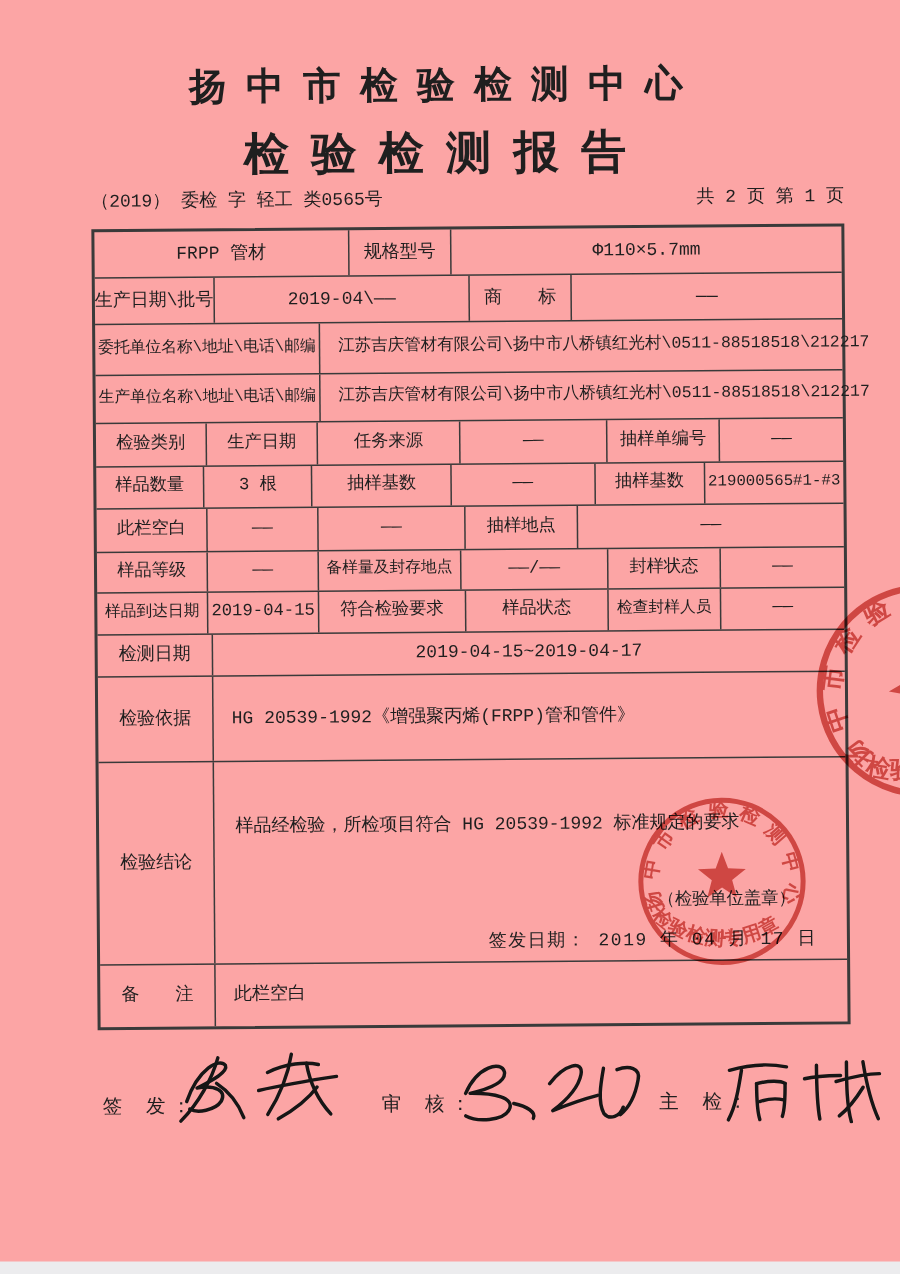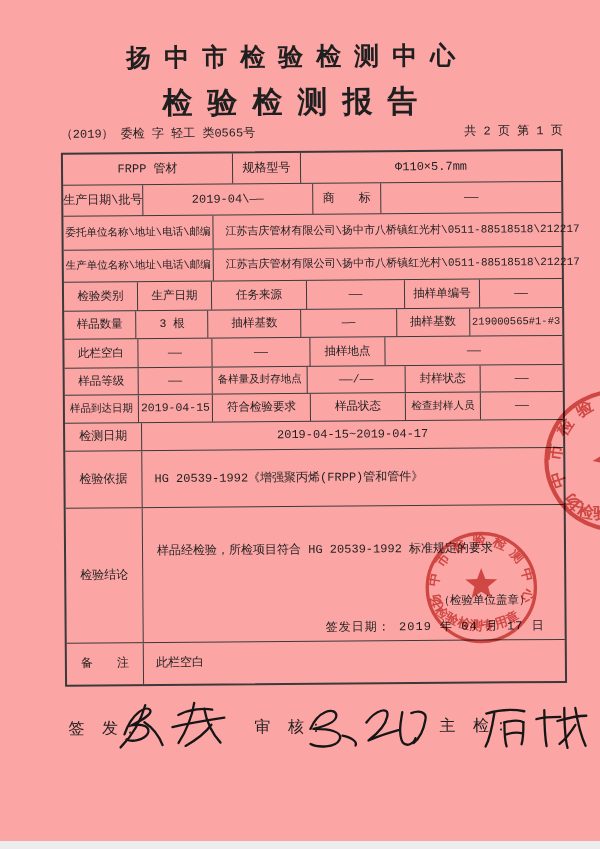--- a/index.html
+++ b/index.html
@@ -30,21 +30,21 @@
   .wa{width:74px}.wb{width:74px}.wc{width:95px}.wd{width:98px}.we{width:75px}
   .w77{width:77px}
   .grow{flex:1}
   .fs11{font-size:11px}.fs105{font-size:10.5px}.fs115{font-size:11.5px}
   .conc{position:relative;display:block;padding:0;}
   .conc-text{position:absolute;left:14px;top:36px;font-size:12px;white-space:nowrap;}
   .seal-note{position:absolute;right:34px;top:88px;font-size:11.5px;}
   .issue-date{position:absolute;right:20px;top:114px;font-size:12px;letter-spacing:1px;}
   
   .sigrow{position:absolute;left:0;top:695px;width:600px;height:60px;}
-  .siglabel{position:absolute;font-size:16px;letter-spacing:4px;top:22px;}
+  .siglabel{position:absolute;font-size:13px;letter-spacing:4px;top:32px;}
   .sl1{left:66px}.sl2{left:252px}.sl3{left:437px}
   .sig{position:absolute;}
   .sig path{fill:none;stroke:#161616;stroke-width:2.3;stroke-linecap:round;stroke-linejoin:round;}
   .sg1{left:112px;top:2px}.sg2{left:296px;top:6px}.sg3{left:478px;top:8px}
   
   .stamp{position:absolute;mix-blend-mode:multiply;opacity:0.88;}
   .stamp-main{left:421px;top:530px;}
   .stamp-edge{left:540px;top:388px;transform:rotate(-28deg);}
   .scan-edge{position:absolute;left:0;bottom:0;width:600px;height:8px;background:#ececee;}
 </style>

